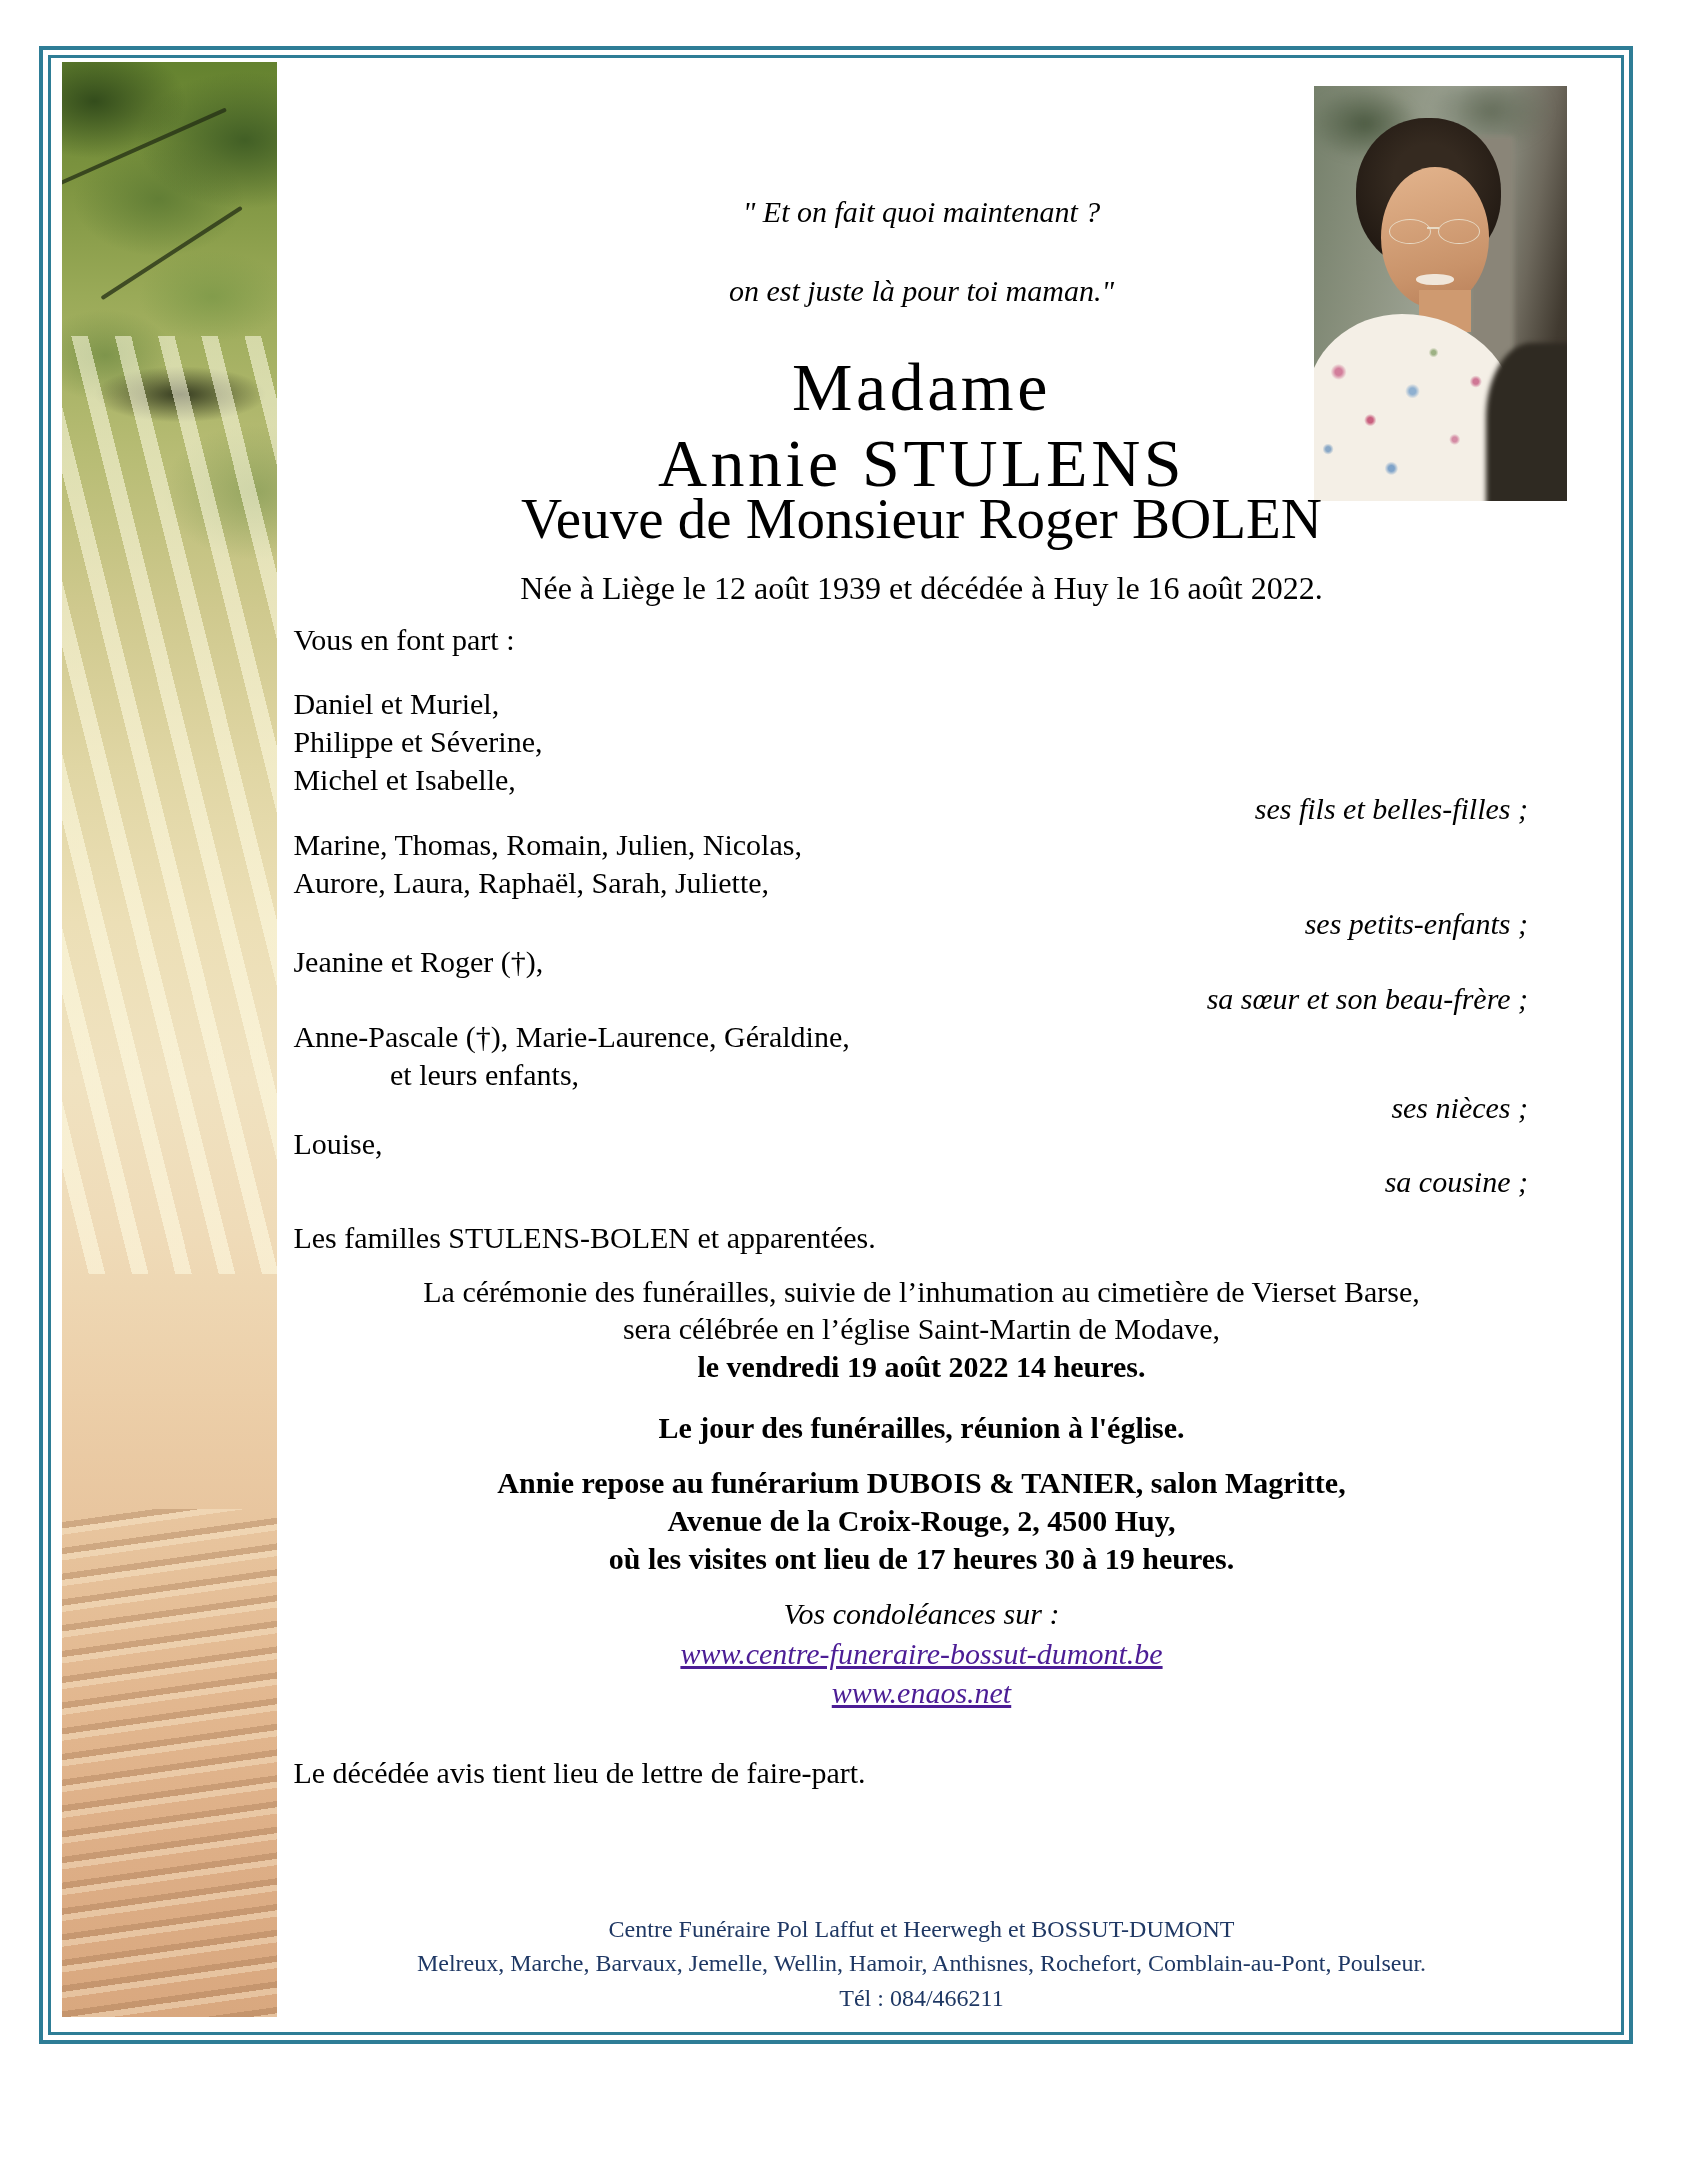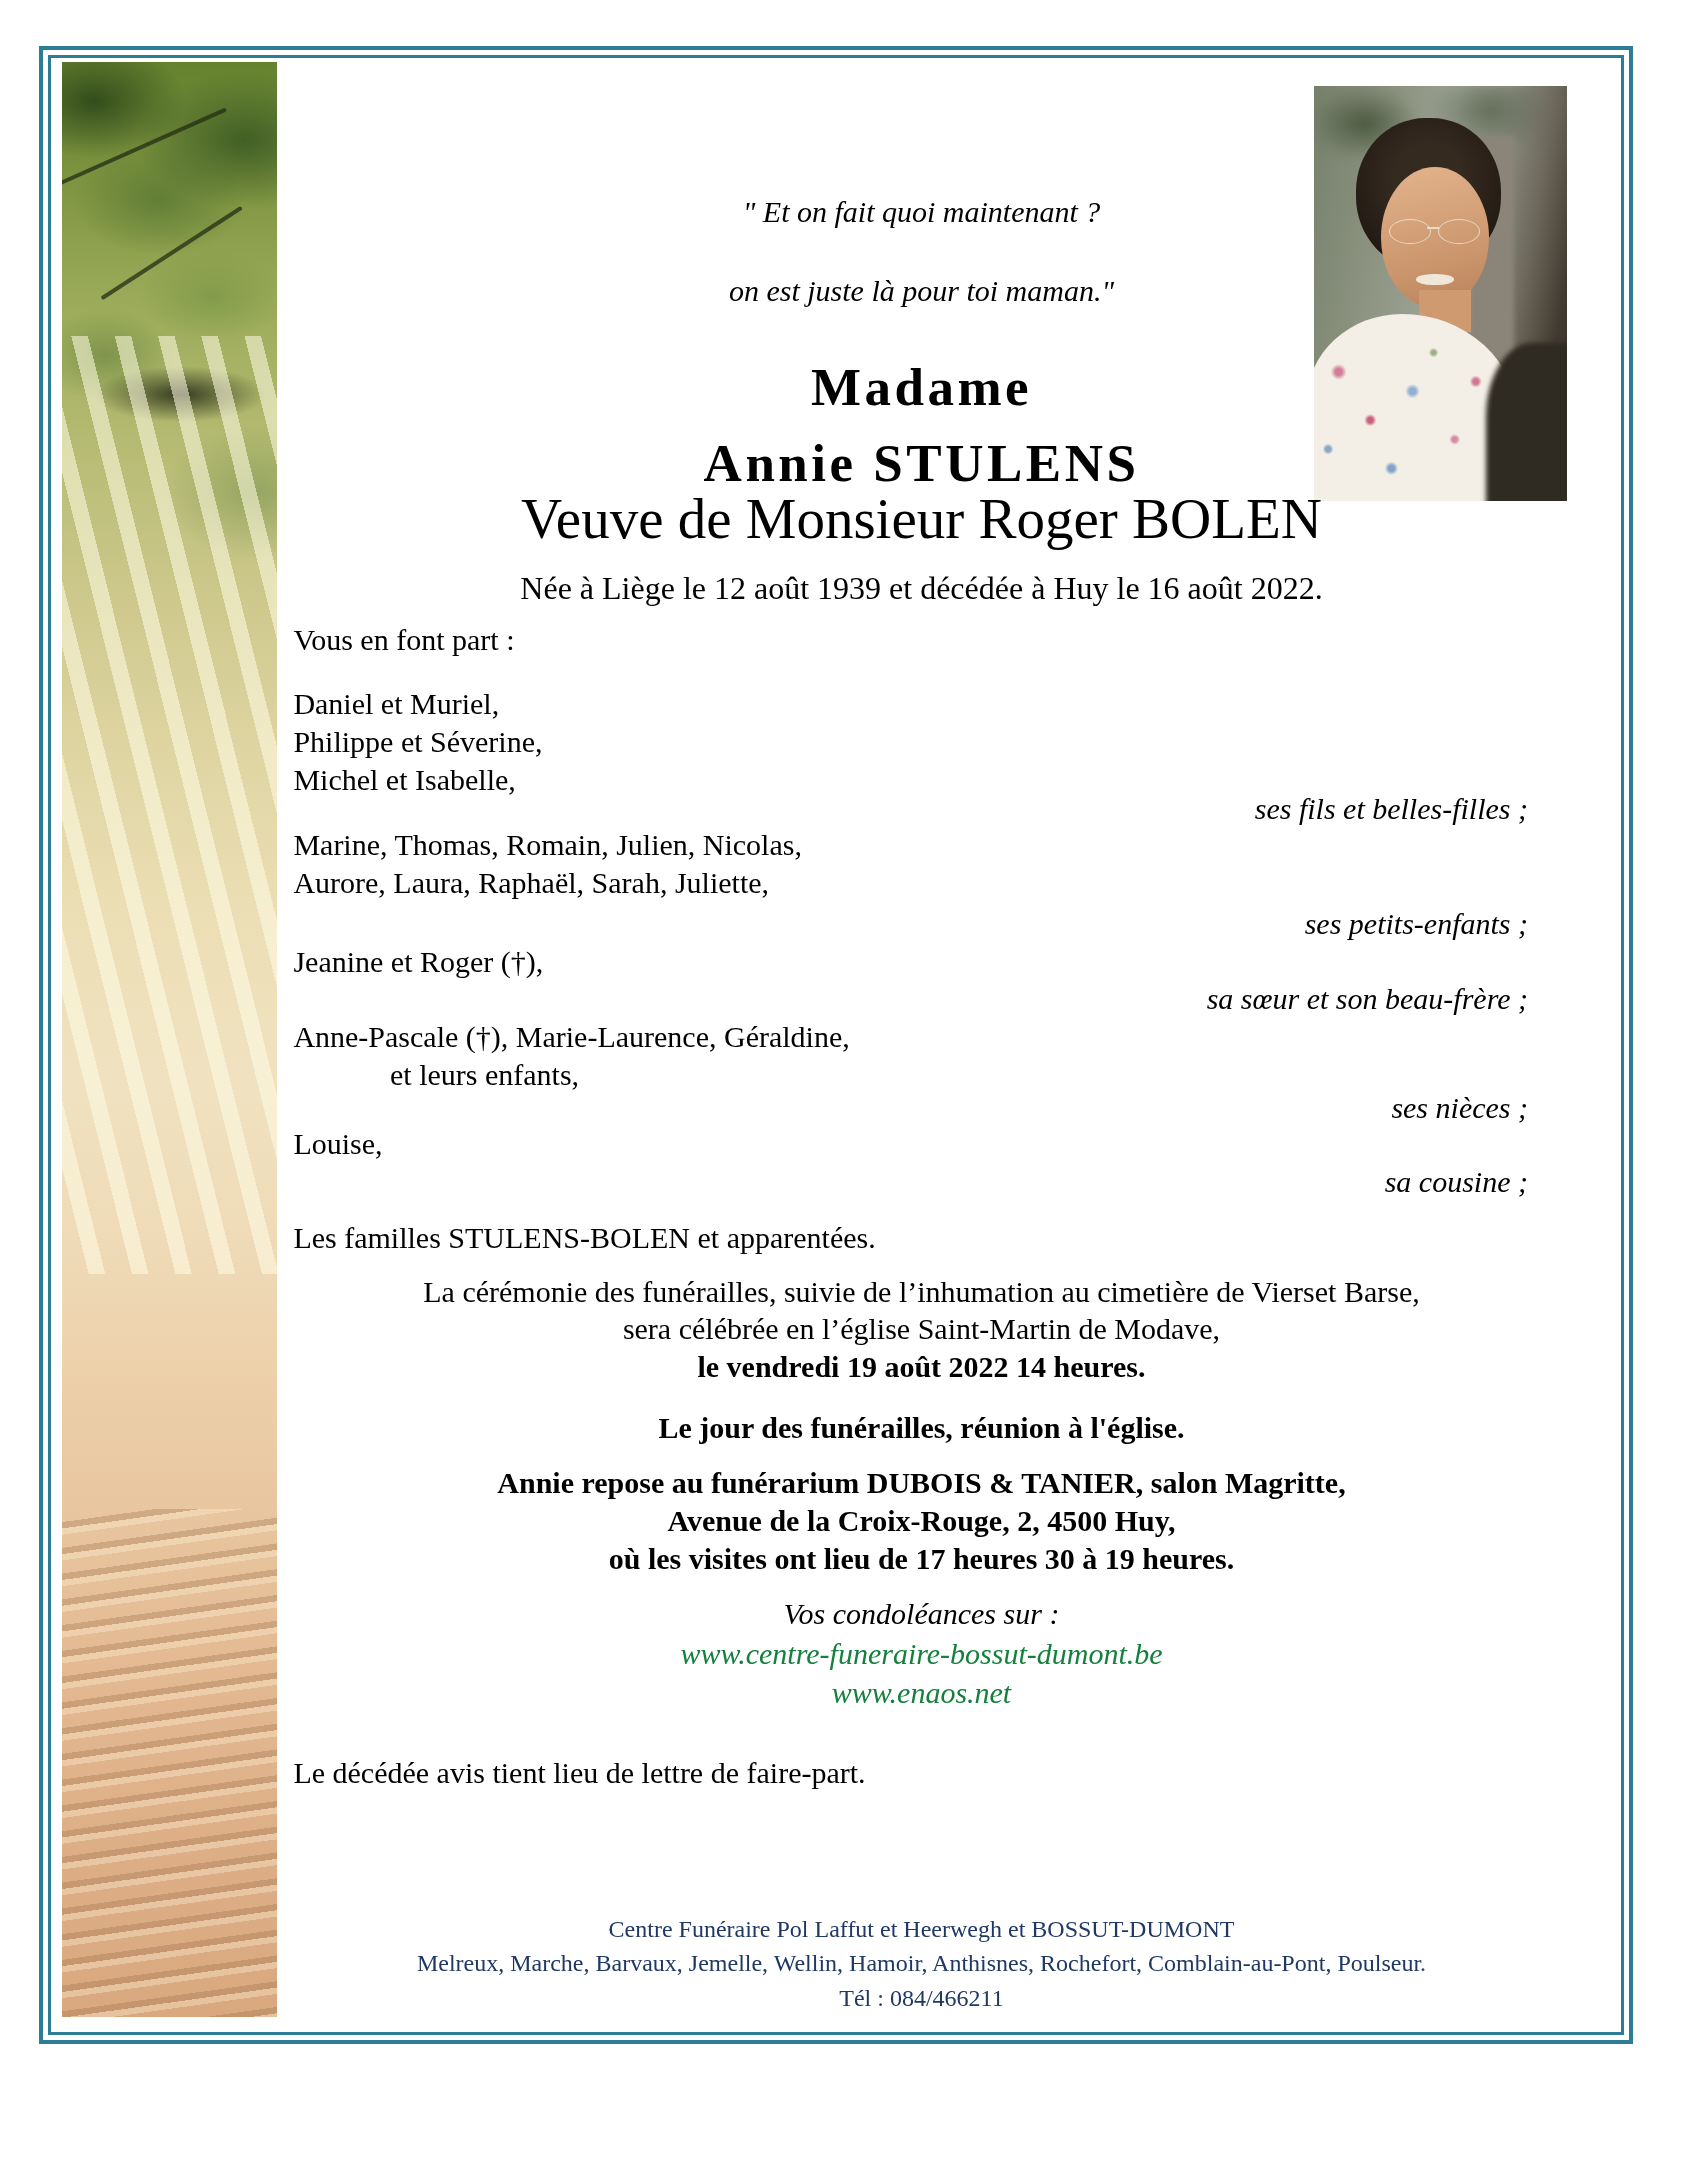--- a/index.html
+++ b/index.html
@@ -63,24 +63,24 @@
 
   
   .content{position:absolute;left:289px;top:0;width:1265px;height:2183px;}
   .line{position:absolute;width:100%;font-size:30px;line-height:38px;white-space:nowrap;}
   .center{text-align:center;}
   .left{text-align:left;padding-left:4.4px;box-sizing:border-box;}
   .right{text-align:right;padding-right:26px;box-sizing:border-box;font-style:italic;}
   .italic{font-style:italic;}
   .bold{font-weight:bold;}
   .indent{padding-left:101px;}
-  .title-line{font-size:53px;line-height:70px;font-weight:bold;letter-spacing:3.5px;}
+  .title-line{font-size:68px;line-height:70px;font-weight:normal;letter-spacing:3.5px;}
   .subtitle-line{font-size:57px;line-height:53px;}
   .date-line{font-size:32px;}
-  .link{color:#15803d;font-style:italic;cursor:pointer;}
+  .link{color:#4c1d95;text-decoration:underline;font-style:italic;cursor:pointer;}
   .footer-line{font-size:24px;line-height:34px;color:#1F3864;}
 </style>
 </head>
 <body>
 
 <div class="page">
 
   <div class="border-outer">
     <div class="border-inner"></div>
   </div>

